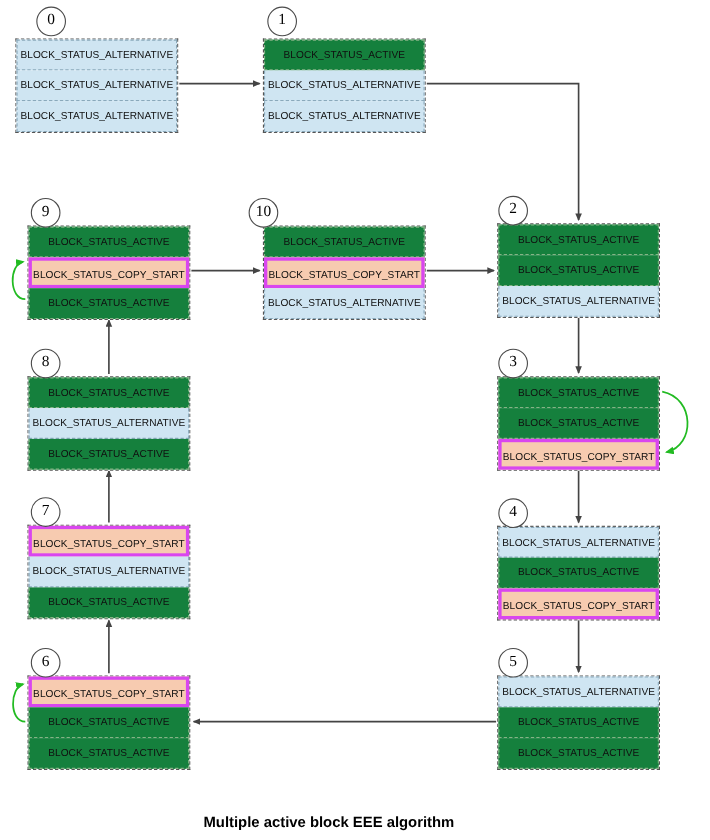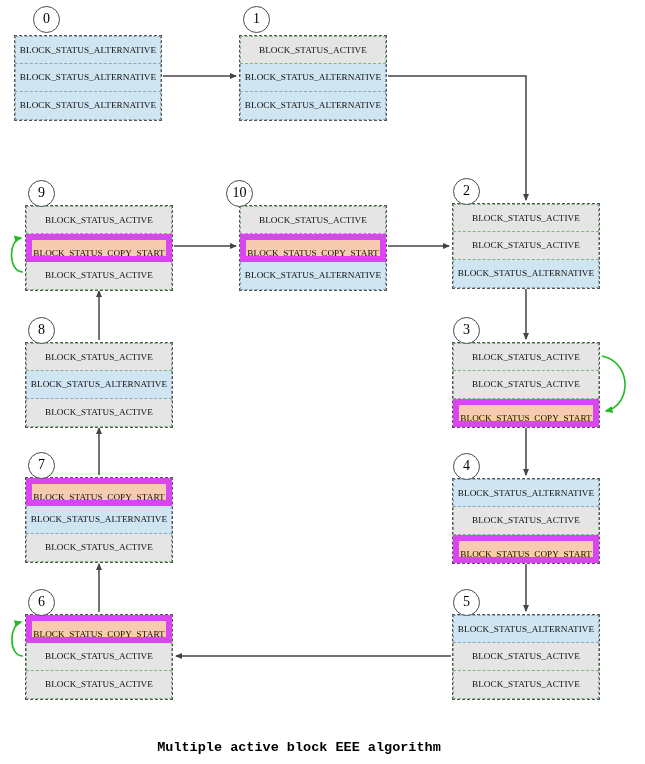--- a/index.html
+++ b/index.html
@@ -25,46 +25,45 @@
     height:28px;
     line-height:27px;
     text-align:center;
     font-size:9.2px;
     letter-spacing:.05px;
     color:#101010;
     border:1px dashed #777777;
     border-top:none;
     white-space:nowrap;
     overflow:hidden;
-    font-family:Liberation Serif, serif;
   }
   .row:first-child{border-top:1px dashed #777777;}
   .row.alt{background:#cfe5f2;border-color:#8aa9bb;}
-  .row.act{background:#e5e5e5;border-color:#86b386;}
-  .row.cps{background:#f7cbb0;border:6px solid #d946ef;}
+  .row.act{background:#15803d;border-color:#86b386;}
+  .row.cps{background:#f7cbb0;border:3px solid #d946ef;}
 
   .badge{
     position:absolute;
     width:25px;height:25px;
     border:1.4px solid #4a4a4a;
     border-radius:50%;
     background:#ffffff;
     font-family:"Liberation Serif", serif;
     font-size:14px;
     line-height:23px;
     text-align:center;
     color:#000000;
     z-index:5;
   }
 
   .caption{
     position:absolute;
     left:0;width:598px;
     text-align:center;
-    font-family:Liberation Mono, monospace;
+    font-family:Liberation Sans, sans-serif;
     font-weight:bold;
     font-size:13.5px;
     color:#000000;
   }
 </style>
 </head>
 <body>
 
 <div id="stage">
 

